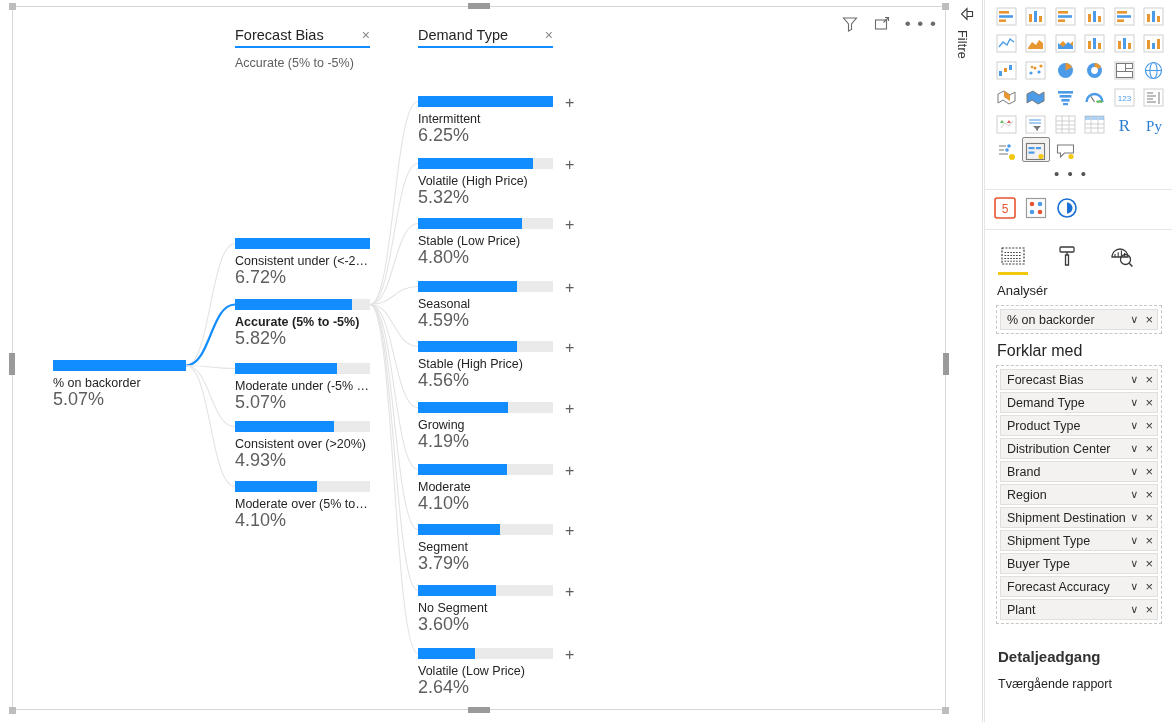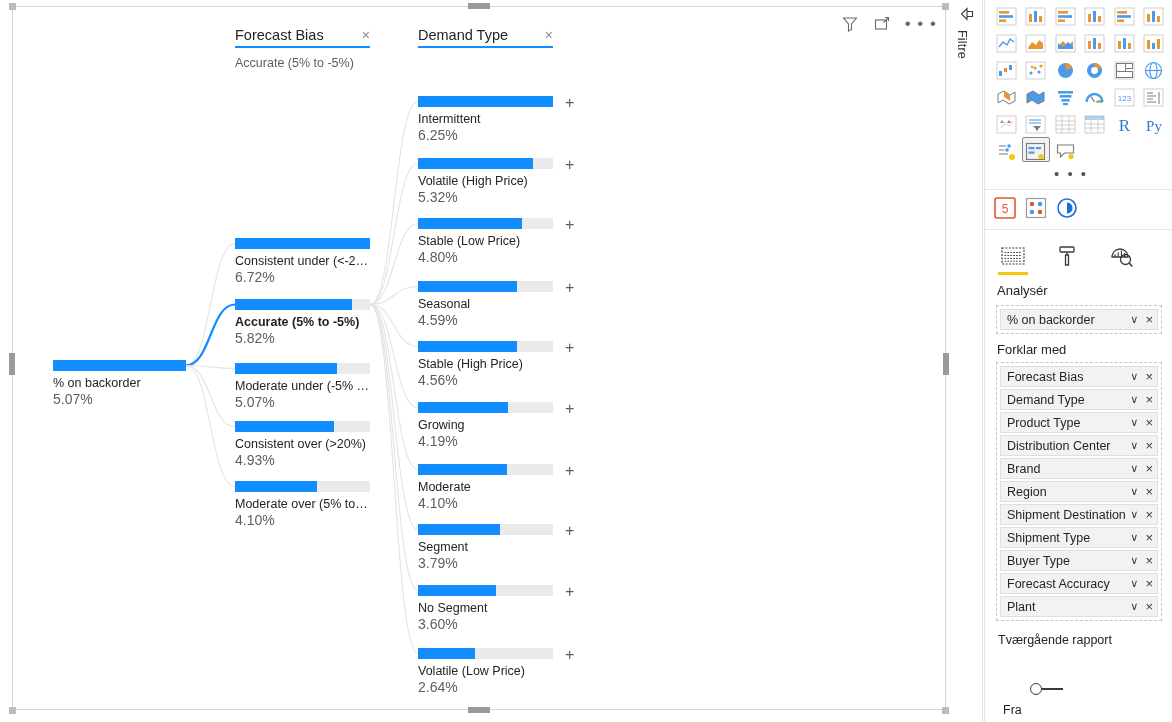--- a/index.html
+++ b/index.html
@@ -59,21 +59,21 @@
   .bar-track {
     position:relative; height:11px; background:#eaeaea;
   }
   .bar-fill { position:absolute; left:0; top:0; height:11px; background:#118DFF; }
   .node-label {
     margin-top:5px; font-size:12.5px; color:#252423;
     white-space:nowrap; overflow:hidden; text-overflow:ellipsis;
     line-height:15px;
   }
   .node.sel .node-label { font-weight:bold; color:#201f1e; }
-  .node-value { font-size:14px; color:#605e5c; line-height:15px; margin-top:1px; }
+  .node-value { font-size:18px; color:#605e5c; line-height:15px; margin-top:1px; }
   .plus {
     position:absolute; font-size:16px; color:#605e5c;
     line-height:11px; cursor:pointer; font-weight:300;
   }
 
   
   #filter-rail {
     position:absolute; left:951px; top:0; width:32px; height:722px;
     background:#ffffff; border-right:1px solid #e1e1e1;
   }
@@ -141,21 +141,21 @@
     padding:0 4px 0 6px;
     font-size:12.5px; color:#252423;
     margin-bottom:2px;
     cursor:pointer;
   }
   .field-chip:last-child { margin-bottom:0; }
   .field-chip .fc-name { flex:1; white-space:nowrap; overflow:hidden; text-overflow:ellipsis; }
   .field-chip .fc-chev { color:#3b3a39; font-size:11px; margin-right:7px; line-height:11px; }
   .field-chip .fc-x { color:#3b3a39; font-size:13px; line-height:13px; }
 
-  .well-label { padding:8px 0 5px 12px; font-size:13px; color:#252423; }
+  .well-label { padding:8px 0 5px 12px; font-size:16px; color:#252423; }
 
   #drill-title {
     padding:24px 0 0 13px; font-size:15px; font-weight:bold; color:#323130;
   }
   #drill-sub { padding:12px 0 0 13px; font-size:12.5px; color:#252423; }
   #toggle-row { display:flex; align-items:center; gap:7px; padding:13px 0 0 18px; }
   #toggle-row .tg-label { font-size:12.5px; color:#252423;margin-top:43px; }
   .toggle {
     position:relative; width:34px; height:14px; cursor:pointer;
   }
@@ -718,20 +718,21 @@
           <span class="fc-chev">∨</span>
           <span class="fc-x">×</span>
         </div>
         <div class="field-chip">
           <span class="fc-name">Plant</span>
           <span class="fc-chev">∨</span>
           <span class="fc-x">×</span>
         </div>
       </div>
 
+    <div id="drill-title">Detaljeadgang</div>
     <div id="drill-sub">Tværgående rapport</div>
     <div id="toggle-row">
       <span class="tg-label">Fra</span>
       <span class="toggle">
         <span class="tg-track"></span>
         <span class="tg-knob"></span>
       </span>
     </div>
   </div>
 </div>

